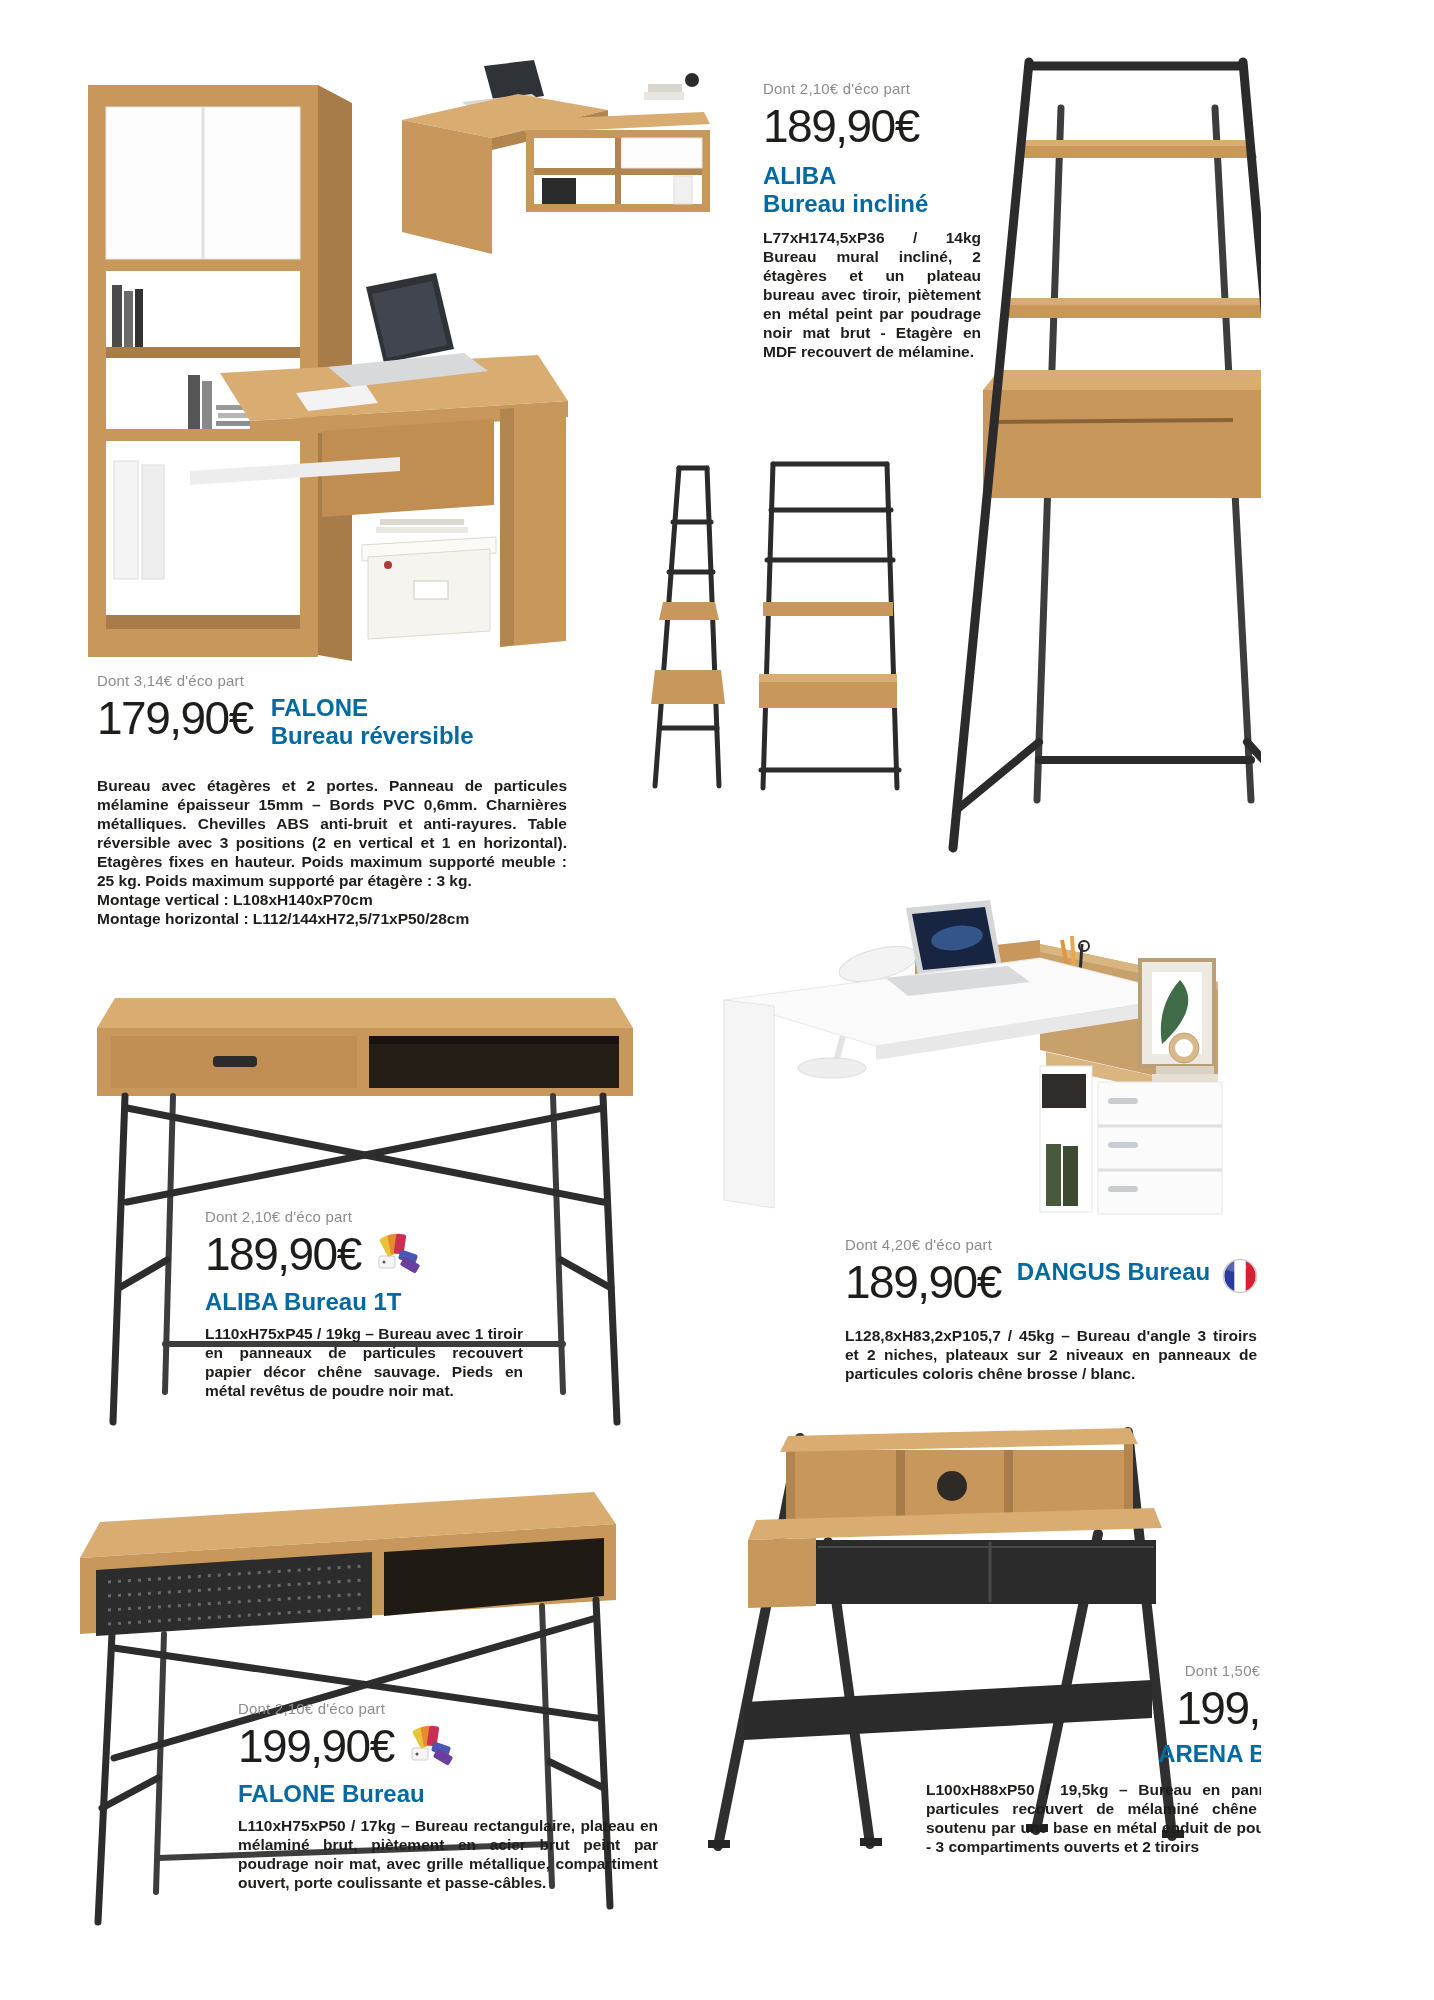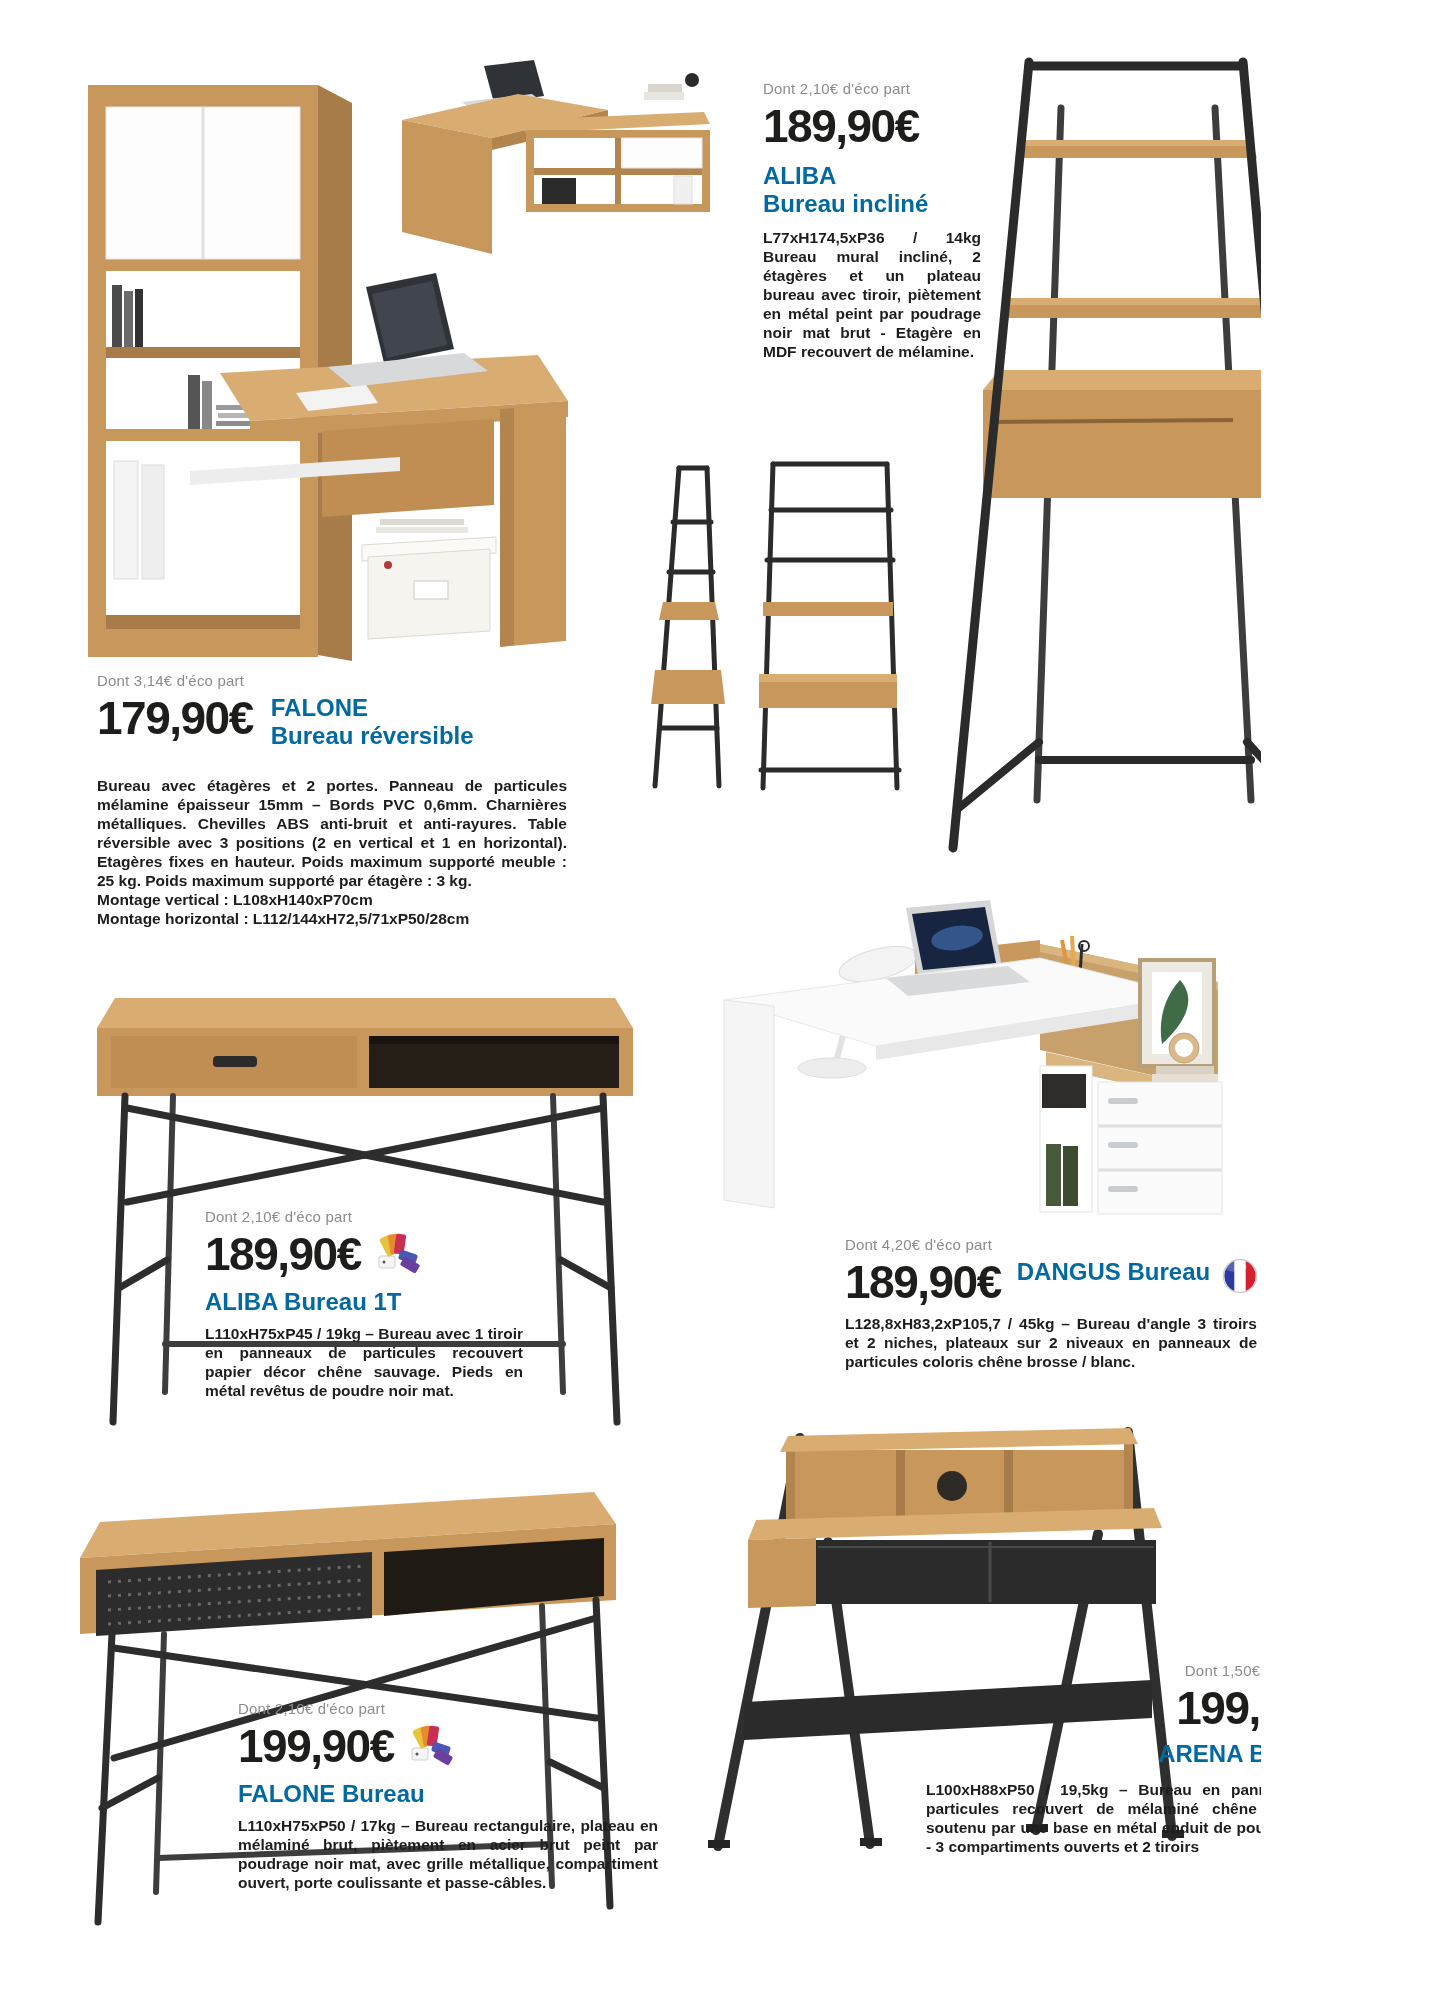--- a/index.html
+++ b/index.html
@@ -4,21 +4,21 @@
 <style>
   html,body{margin:0;padding:0;background:#ffffff;}
   .page{
     position:relative;width:1261px;height:2000px;background:#ffffff;
     font-family:"Liberation Sans",sans-serif;color:#1d1d1b;overflow:hidden;
   }
   .img{position:absolute;}
   .img svg{display:block;width:100%;height:100%;}
   .pblock{position:absolute;}
   .eco{font-size:15px;line-height:18px;color:#8c8c8c;letter-spacing:.2px;margin-bottom:4px;}
-  .price{font-size:46px;line-height:48px;font-weight:700;letter-spacing:-1.5px;color:#1d1d1b;white-space:nowrap;}
+  .price{font-size:46px;line-height:48px;font-weight:400;letter-spacing:-1.5px;color:#1d1d1b;white-space:nowrap;}
   .price-row{display:flex;align-items:flex-start;}
   .title{font-size:24px;line-height:28px;font-weight:700;color:#0369a1;}
   .desc{font-size:15.5px;line-height:19px;font-weight:700;text-align:justify;color:#1d1d1b;margin-top:8px;}
   .plain-line{font-size:15.5px;line-height:19px;font-weight:600;color:#1d1d1b;}
   .swatch-icon{width:46px;height:46px;margin-left:14px;margin-bottom:2px;flex:0 0 auto;}
   .flag-icon{width:36px;height:36px;margin-left:12px;margin-bottom:8px;flex:0 0 auto;}
   .inline-title{margin-left:16px;margin-bottom:8px;white-space:nowrap;}
   .title-stack{margin-left:18px;padding-bottom:2px;}
   .right{text-align:right;}
   .page-number{position:absolute;left:1278px;top:1922px;font-size:17px;color:#7f1d1d;}
@@ -305,21 +305,21 @@
       <div class="price">189,90€</div>
       <div class="title inline-title">DANGUS Bureau</div>
       <svg class="flag-icon" viewBox="0 0 36 36">
         <rect x="12.3" y="2" width="11.4" height="32" fill="#ffffff"></rect>
         <path d="M 12.3 2.5 A 17 17 0 0 0 12.3 33.5 Z" fill="#2b3a9e"></path>
         <path d="M 23.7 2.5 A 17 17 0 0 1 23.7 33.5 Z" fill="#d7202f"></path>
         <ellipse cx="14" cy="9" rx="11" ry="5" fill="#ffffff" opacity="0.22"></ellipse>
         <circle cx="18" cy="18" r="16.6" fill="none" stroke="#d0d0d0" stroke-width="1.5"></circle>
       </svg>
     </div>
-    <div class="desc" style="margin-top:8px;">L128,8xH83,2xP105,7 / 45kg – Bureau d'angle 3 tiroirs et 2 niches, plateaux sur 2 niveaux en panneaux de particules coloris chêne brosse / blanc.</div>
+    <div class="desc" style="margin-top:20px;">L128,8xH83,2xP105,7 / 45kg – Bureau d'angle 3 tiroirs et 2 niches, plateaux sur 2 niveaux en panneaux de particules coloris chêne brosse / blanc.</div>
   </div>
 
   <div class="pblock" style="left:238px;top:1700px;width:420px;">
     <div class="eco">Dont 2,10€ d'éco part</div>
     <div class="price-row">
       <div class="price">199,90€</div>
       <svg class="swatch-icon" viewBox="0 0 46 46">
         <rect x="4" y="26" width="16" height="12" rx="2" fill="#f5f5f5" stroke="#cfcfcf"></rect>
         <circle cx="9" cy="32" r="1.5" fill="#555555"></circle>
         <rect x="8" y="6" width="10" height="20" rx="2" fill="#e8c33c" transform="rotate(-28 13 16)"></rect>

